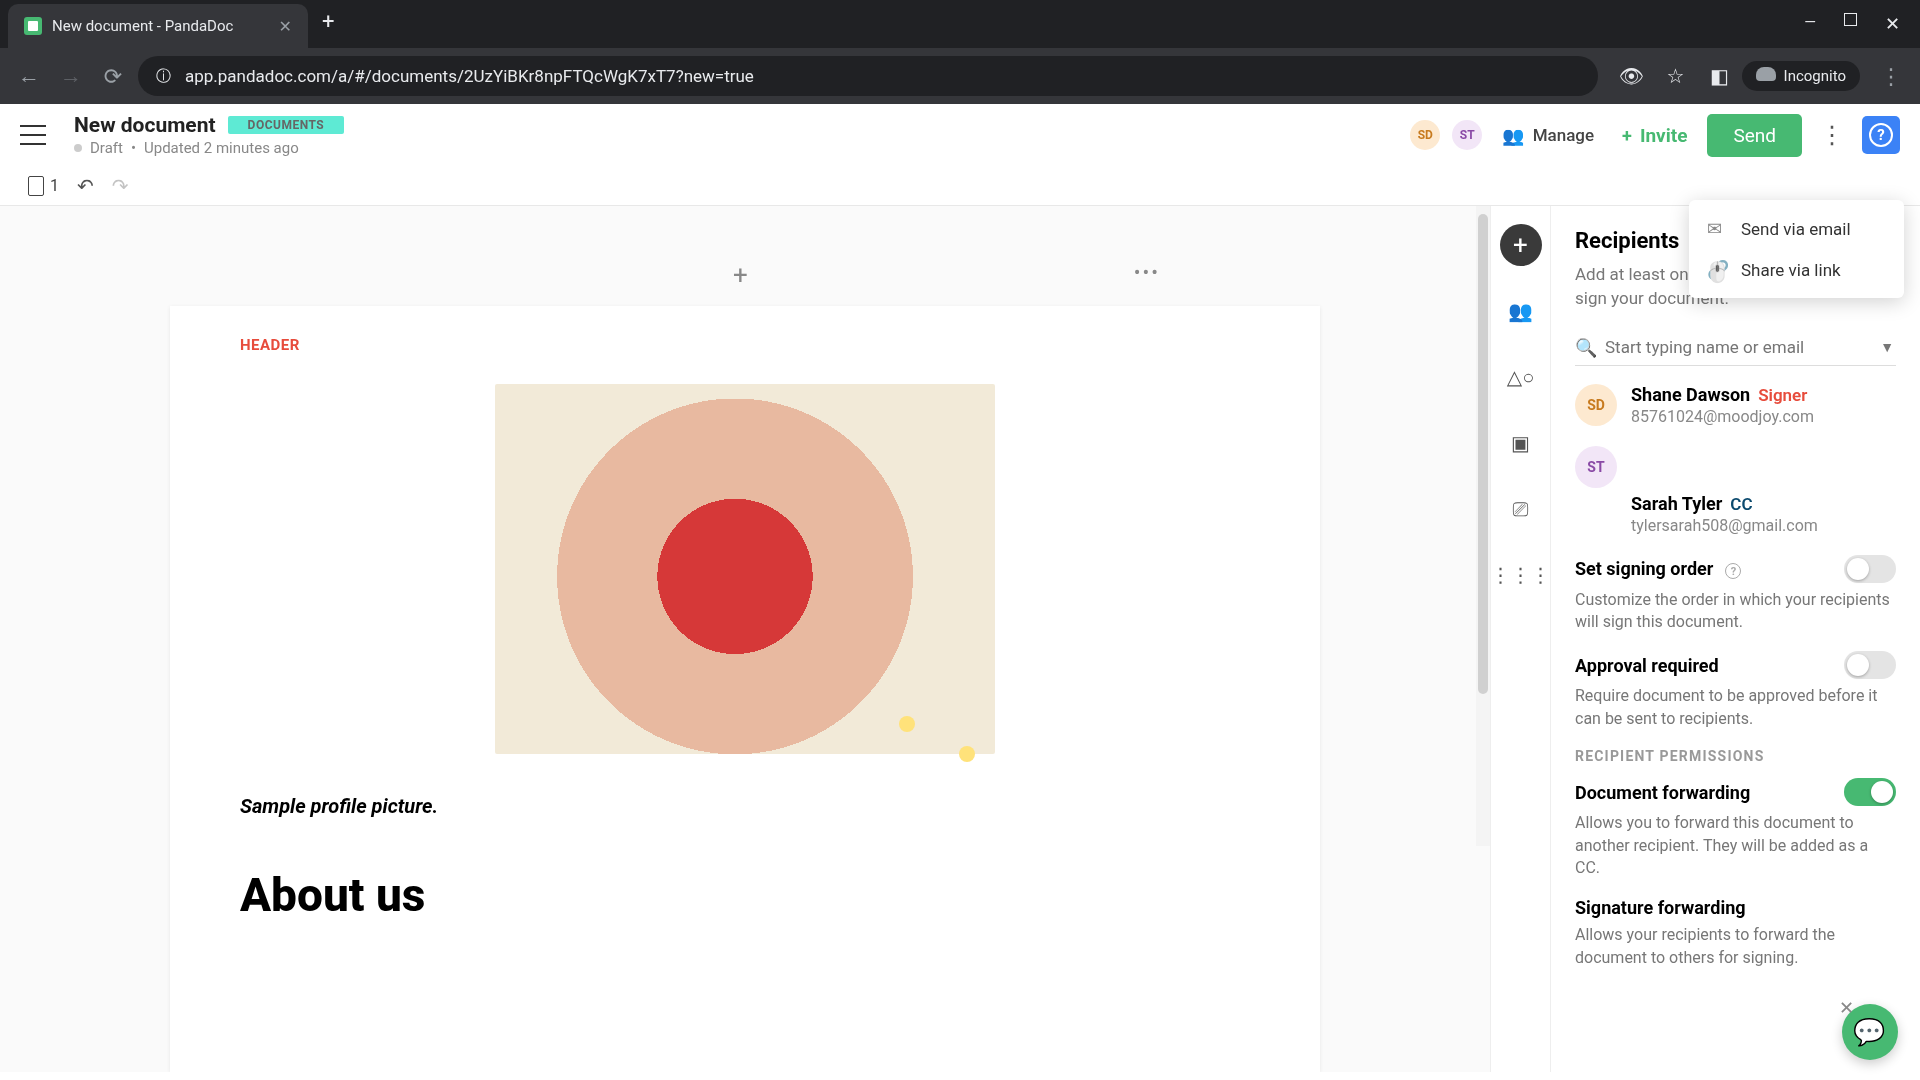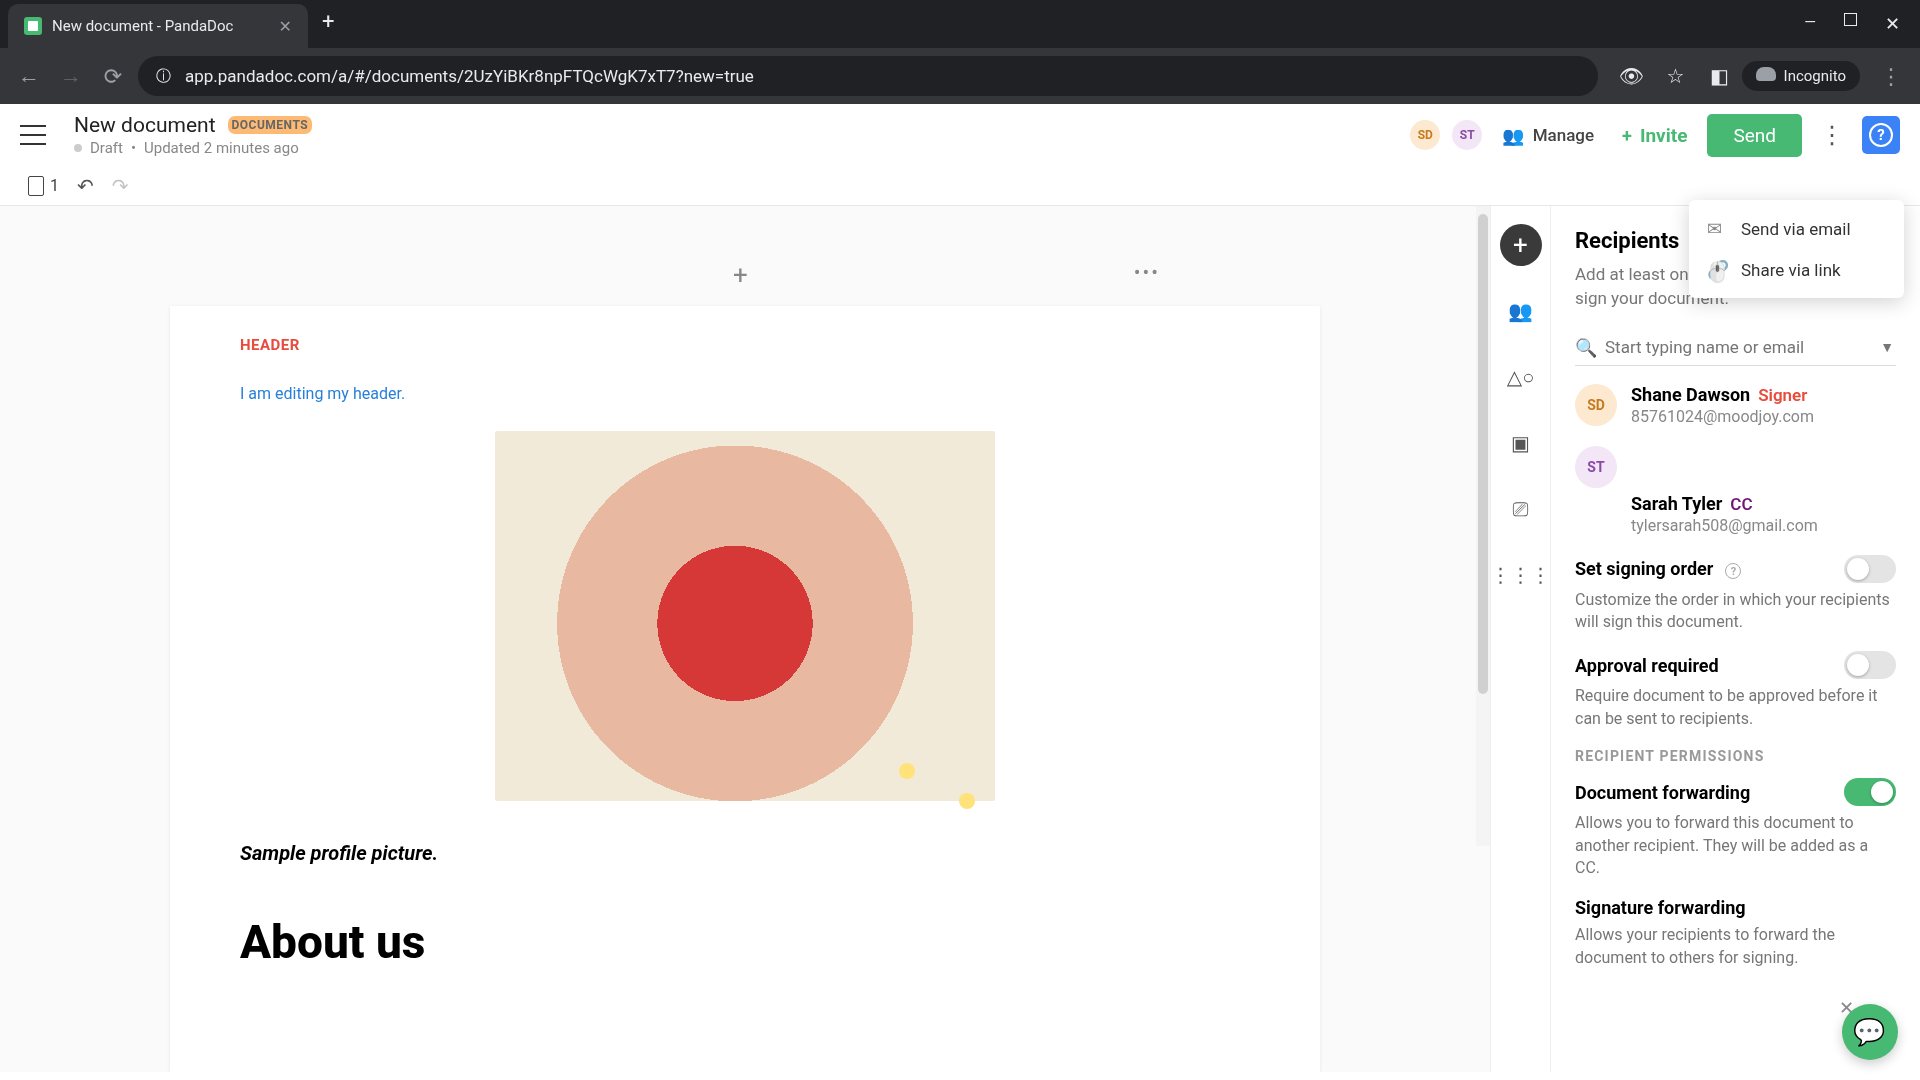--- a/index.html
+++ b/index.html
@@ -26,22 +26,22 @@
 .url-actions .ua-icon { width:28px; height:28px; display:flex; align-items:center; justify-content:center; color:#e8eaed; font-size:20px; cursor:pointer; }
 .incognito-badge { display:flex; align-items:flex-start; gap:8px; background:#202124; padding:6px 14px; border-radius:20px; color:#e8eaed; font-size:15px; }
 .incognito-badge .inc-icon { width:20px; height:14px; background:#9aa0a6; border-radius:8px 8px 4px 4px; }
 
 
 .app-header { height:62px; display:flex; align-items:center; padding:0 20px; }
 .hamburger-icon { width:26px; height:20px; display:flex; flex-direction:column; justify-content:space-between; cursor:pointer; margin-right:28px; }
 .hamburger-icon span { height:2px; background:#333; }
 .doc-info { display:flex; flex-direction:column; gap:2px; }
 .doc-title-row { display:flex; align-items:center; gap:12px; }
-.doc-title { font-size:21px; font-weight:400; color:#222; }
-.doc-badge { background:#fdba74; color:#666; font-size:12px; font-weight:700; padding:2px 4px; border-radius:7px; letter-spacing:.5px; }
+.doc-title { font-size:21px; font-weight:700; color:#222; }
+.doc-badge { background:#5eead4; color:#666; font-size:12px; font-weight:700; padding:2px 20px; border-radius:2px; letter-spacing:.5px; }
 .doc-meta { display:flex; align-items:center; gap:8px; color:#888; font-size:15px; }
 .doc-meta .dot-icon { width:8px; height:8px; border-radius:50%; background:#ccc; }
 .header-right { margin-left:auto; display:flex; align-items:center; gap:12px; }
 .avatar-chip { width:30px; height:30px; border-radius:50%; display:flex; align-items:center; justify-content:center; font-size:12px; font-weight:700; }
 .av-sd-top { background:#fde9d0; color:#c77a1e; }
 .av-st-top { background:#f2e6f7; color:#8a4aa6; }
 .manage-btn { display:flex; align-items:center; gap:8px; color:#444; font-size:17px; font-weight:500; cursor:pointer; padding:6px 8px; }
 .manage-btn .people-icon { font-size:18px; }
 .invite-btn { display:flex; align-items:center; gap:8px; color:#47b972; font-size:19px; font-weight:700; cursor:pointer; padding:6px 8px; }
 .invite-btn .plus-icon::before { content:"+"; font-size:18px; font-weight:700; }
@@ -90,21 +90,21 @@
 .drop-icon { position:absolute; right:2px; top:10px; color:#777; font-size:14px; cursor:pointer; }
 .recipient-row { display:flex; gap:14px; align-items:flex-start; margin-bottom:20px; }
 .recipient-av { width:42px; height:42px; border-radius:50%; display:flex; align-items:center; justify-content:center; font-weight:700; font-size:14px; flex-shrink:0; }
 .av-sd { background:#fde9d0; color:#c77a1e; }
 .av-st { background:#f2e6f7; color:#8a4aa6; }
 .recipient-info { display:flex; flex-direction:column; gap:2px; }
 .recipient-name-row { display:flex; gap:8px; align-items:baseline; }
 .recipient-name { font-weight:700; font-size:18px; }
 .recipient-role { font-size:17px; font-weight:600; }
 .role-signer { color:#e74c3c; }
-.role-cc { color:#701a75;margin-top:48px; }
+.role-cc { color:#0c4a6e;margin-top:48px; }
 .recipient-email { color:#888; font-size:16px; }
 .option-row { display:flex; align-items:center; justify-content:space-between; margin-top:6px; }
 .option-label { font-weight:700; font-size:18px; display:flex; align-items:flex-end; gap:12px; }
 .option-label .info-icon { width:16px; height:16px; border:1.5px solid #aaa; border-radius:50%; display:flex; align-items:center; justify-content:center; font-size:11px; color:#aaa; }
 .option-desc { color:#777; font-size:16px; margin:6px 0 18px; line-height:1.4; }
 .section-label { color:#999; font-size:14px; font-weight:700; letter-spacing:1.2px; margin-bottom:14px; }
 .toggle { width:52px; height:28px; background:#e4e4e4; border-radius:16px; position:relative; cursor:pointer; }
 .toggle .knob { position:absolute; left:3px; top:3px; width:22px; height:22px; background:#fff; border-radius:50%; box-shadow:0 1px 3px rgba(0,0,0,.3); transition:.2s; }
 .toggle.on { background:#47b972; }
 .toggle.on .knob { left:27px; }
@@ -202,21 +202,20 @@
   <span class="undo-icon">↶</span>
   <span class="redo-icon">↷</span>
 </div>
 
 <div class="main-area">
   <div class="canvas-wrap">
     <div class="add-block">+</div>
     <div class="block-menu">•••</div>
     <div class="document-page">
       <div class="doc-header-label">HEADER</div>
-      <div class="doc-header-edit">I am editing my header.</div>
       <div class="doc-image"></div>
       <div class="doc-caption">Sample profile picture.</div>
       <div class="doc-about">About us</div>
     </div>
     <div class="vscroll">
         <div class="vscroll-thumb"></div>
       </div>
   </div>
 
   <div class="right-rail">

